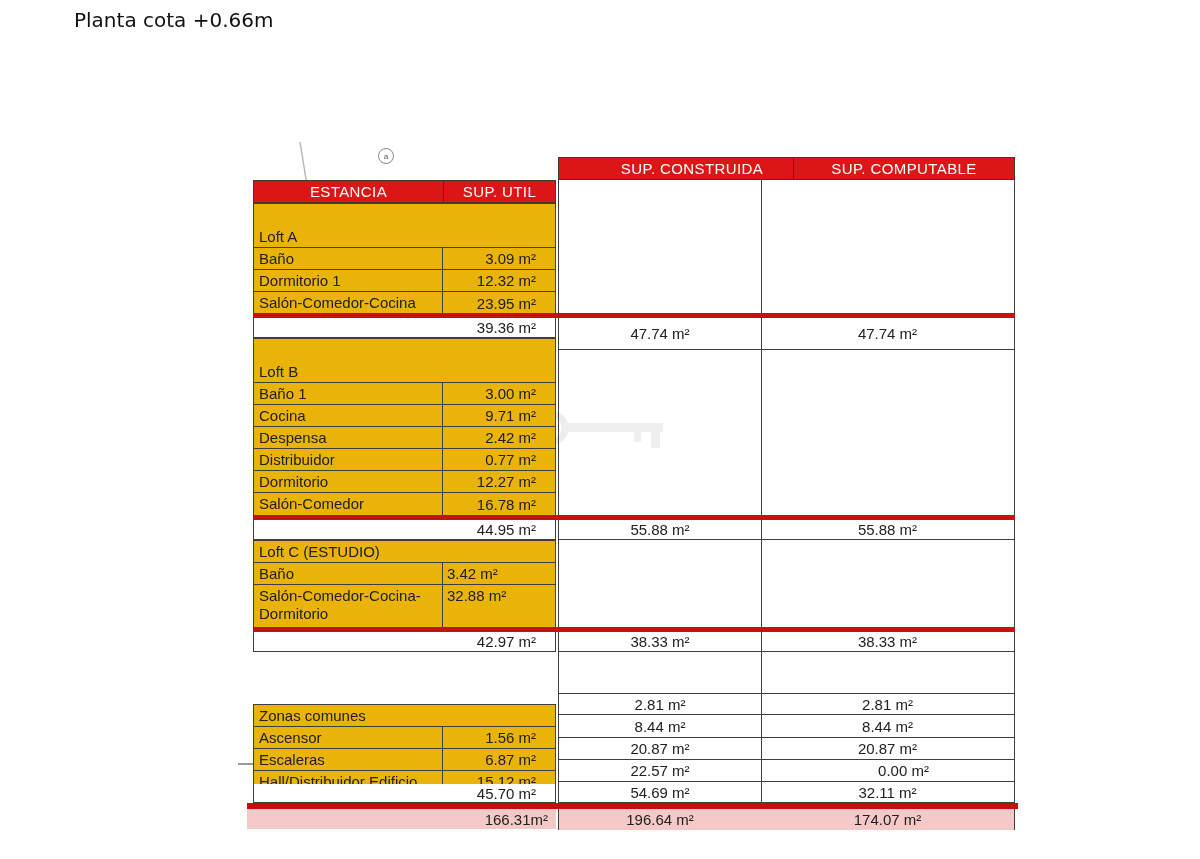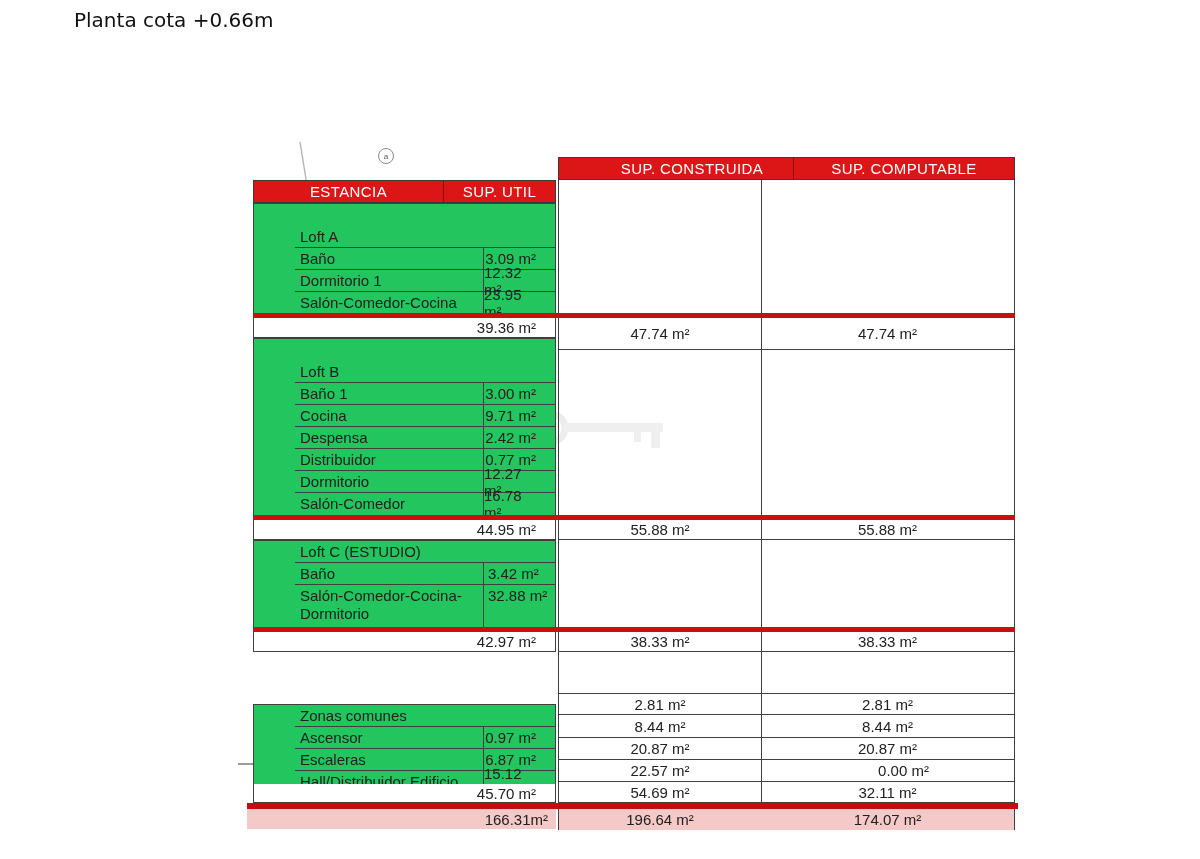--- a/index.html
+++ b/index.html
@@ -11,22 +11,22 @@
   .lh,.rh{position:absolute;display:flex;background:#dc1616;border:1px solid #3a3a3a;
           box-sizing:border-box;color:#fff;}
   .lh{left:253px;top:180px;width:303px;height:23px;}
   .rh{left:558px;top:157px;width:457px;height:23px;padding-left:32px;}
   .hcell{display:flex;align-items:center;justify-content:center;font-size:15px;letter-spacing:.4px;}
   .lh .h1{width:189px;border-right:1px solid #8c0f0f;}
   .lh .h2{flex:1;}
   .rh .h1{width:202px;border-right:1px solid #8c0f0f;}
   .rh .h2{flex:1;}
   
-  .sec{position:absolute;left:253px;width:303px;border:1px solid #3f3f3f;background:#22c55e;
-       box-sizing:border-box;font-size:15px;padding-left:41px;}
+  .sec{position:absolute;left:253px;width:303px;border:1px solid #3f3f3f;background:#eab308;
+       box-sizing:border-box;font-size:15px;}
   .stitle{height:22px;border-bottom:1px solid #3f3f3f;box-sizing:border-box;display:flex;
           align-items:center;padding:0 5px;}
   .stitle.tall{height:44px;align-items:flex-end;padding-bottom:2px;}
   .srow{display:flex;height:22px;border-bottom:1px solid #3f3f3f;box-sizing:border-box;}
   .sec .srow:last-child{border-bottom:none;}
   .sl{width:189px;border-right:1px solid #3f3f3f;box-sizing:border-box;display:flex;
       align-items:center;padding-left:5px;line-height:18px;}
   .sv{flex:1;display:flex;align-items:center;justify-content:flex-end;padding-right:19px;}
   .sec.leftvals .sv{justify-content:flex-start;padding-left:4px;padding-right:0;}
   .srow.big{height:42px;}
@@ -197,21 +197,21 @@
       <div class="sv">32.88 m²</div>
     </div>
   </div>
   <div class="redline" style="top:627px;"></div>
   <div class="subL" style="top:632px;height:20px;">42.97 m²</div>
 
   <div class="sec" style="top:704px;height:112px;">
     <div class="stitle">Zonas comunes</div>
     <div class="srow">
       <div class="sl">Ascensor</div>
-      <div class="sv">0.97 m²</div>
+      <div class="sv">1.56 m²</div>
     </div>
     <div class="srow">
       <div class="sl">Escaleras</div>
       <div class="sv">6.87 m²</div>
     </div>
     <div class="srow">
       <div class="sl">Hall/Distribuidor Edificio</div>
       <div class="sv">15.12 m²</div>
     </div>
     <div class="srow">

